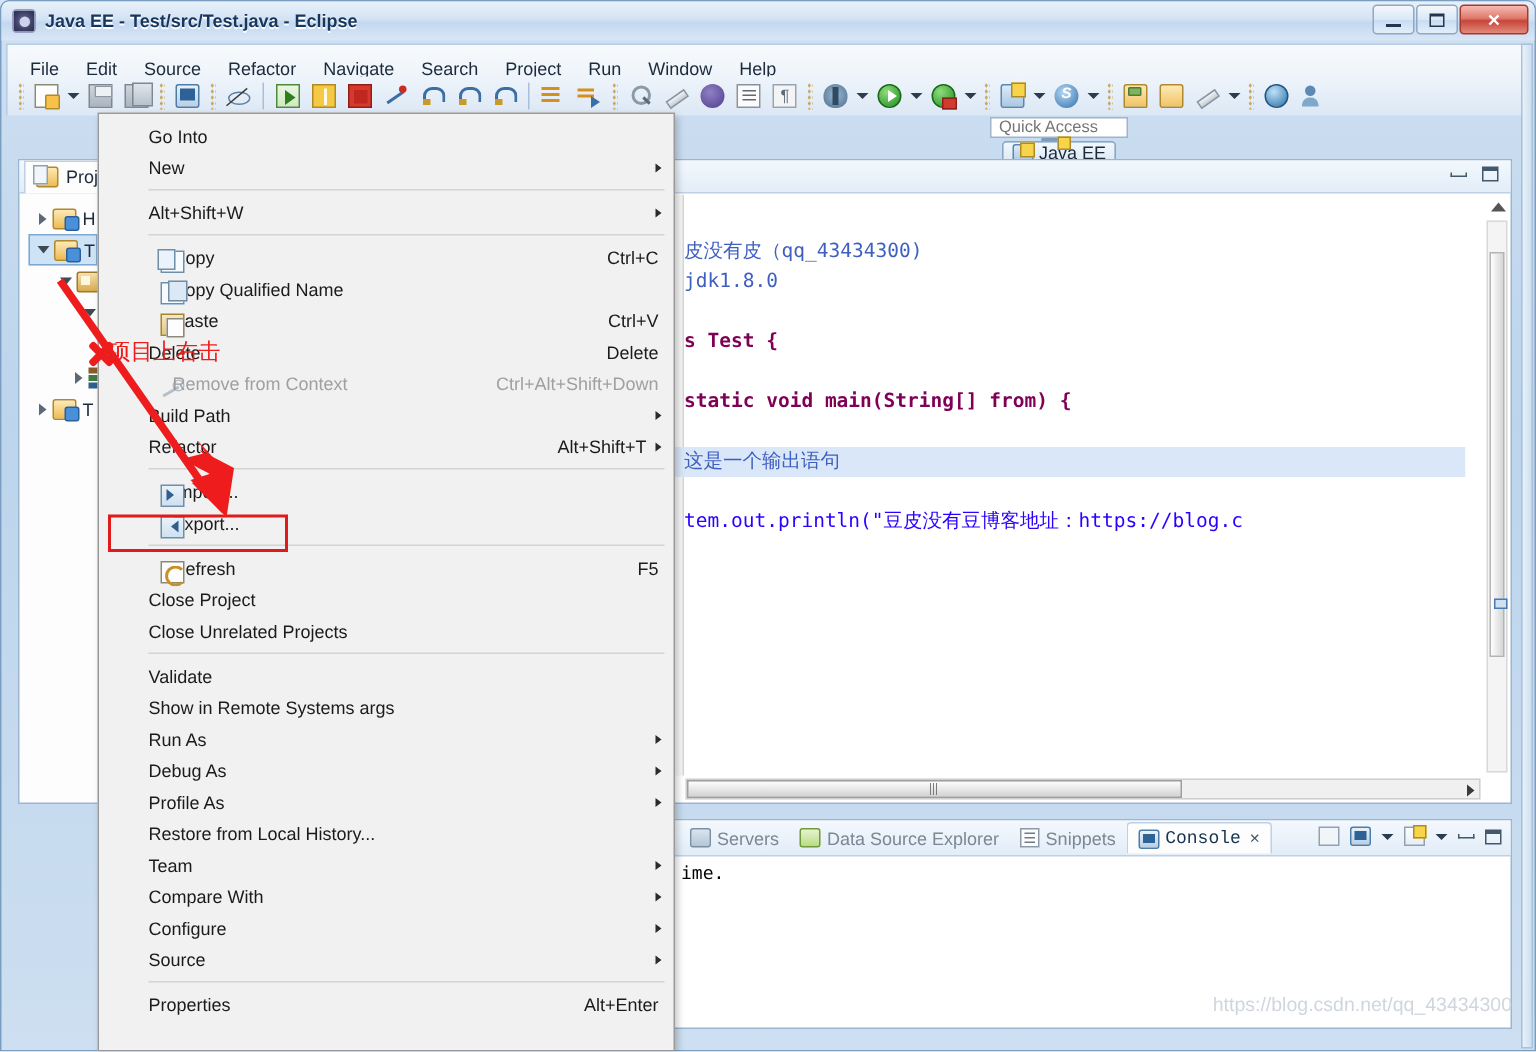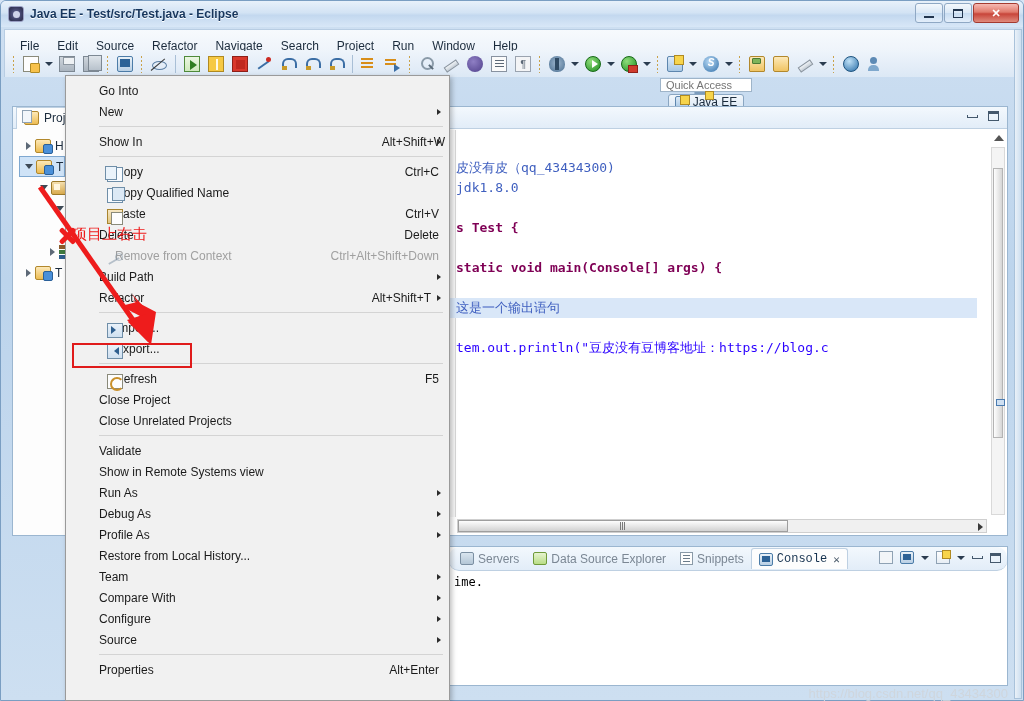--- a/index.html
+++ b/index.html
@@ -274,21 +274,21 @@
   .harrow { position:absolute; right:3px; top:3px; border-left:5px solid #3a3a3a; border-top:4px solid transparent; border-bottom:4px solid transparent; }
 
   
   .console {
     position:absolute; left: 448px; top: 546px; width: 560px; height: 140px;
     background:#fff; border:1px solid #9bb6d0;
   }
   .cons-tabrow {
     position:absolute; left:0; top:0; height:24px; width:100%;
     background:linear-gradient(#f3f8fd,#e2edf8); border-bottom:1px solid #bed0e2;
-    display:flex; align-items:center; padding-left:4px;border-radius:10px;
+    display:flex; align-items:center; padding-left:4px;
   }
   .cons-tab {
     display:flex; align-items:center; gap:4px; font-size:12px;
     color:#7b8794; padding:3px 7px; white-space:nowrap;
   }
   .cons-tab.active {
     color:#16324f; background:#fdfdfd; border:1px solid #bed0e2; border-bottom:none;
     border-radius:3px 3px 0 0; font-weight:normal;font-family:Liberation Mono, monospace;
   }
   .cons-x { font-size:11px; color:#4a5a6a; margin-left:2px; }
@@ -365,21 +365,21 @@
   }
   .anno-x::before, .anno-x::after {
     content:""; position:absolute; left:7px; top:-1px; width:5px; height:20px;
     background:#ee1c1c; border-radius:2px;
   }
   .anno-x::before { transform:rotate(45deg); }
   .anno-x::after  { transform:rotate(-45deg); }
   .arrow-svg { position:absolute; left:0; top:0; width:1024px; height:701px; z-index:65; pointer-events:none; }
 
   .watermark {
-    position:absolute; right:16px; bottom:0;
+    position:absolute; right:16px; bottom:24px;
     font-size:13px; color:#cfd6dd; z-index:80; white-space:nowrap;
   }
   .scroll-right {
     position:absolute; right:2px; top:29px; width:8px; bottom:2px;
     background:linear-gradient(to right,#eaf1f8,#cddff0); border:1px solid #a9c2da;
   }
 </style>
 </head>
 <body>
 
@@ -586,21 +586,21 @@
         <i class="mini-max"></i>
       </div>
     </div>
     <div class="lgutter"></div>
     <div class="code">
       <div class="line cmt">皮没有皮（qq_43434300)</div>
       <div class="line cmt">jdk1.8.0</div>
       <div class="line"></div>
       <div class="line kw">s Test {</div>
       <div class="line"></div>
-      <div class="line kw">static void main(Console[] args) {</div>
+      <div class="line kw">static void main(String[] from) {</div>
       <div class="line"></div>
       <div class="line cmt hl">这是一个输出语句</div>
       <div class="line"></div>
       <div class="line str">tem.out.println("豆皮没有豆博客地址：https://blog.c</div>
     </div>
     <div class="vscroll">
       <div class="vthumb"></div>
     </div>
     <div class="vmark"></div>
     <div class="vsq"></div>
@@ -653,21 +653,20 @@
       <div class="ctx-item">
         <span class="ctx-label">Go Into</span>
       </div>
       <div class="ctx-item ctx-sub">
         <span class="ctx-label">New</span>
         <span class="ctx-accel"></span>
       </div>
       <div class="ctx-sep"></div>
 
       <div class="ctx-item ctx-sub">
-        <span class="ctx-label">Show In</span>
         <span class="ctx-accel" style="padding-right:4px">Alt+Shift+W</span>
       </div>
       <div class="ctx-sep"></div>
 
       <div class="ctx-item">
         <i class="ctx-ico ic-copy"></i>
         <span class="ctx-label">Copy</span>
         <span class="ctx-accel">Ctrl+C</span>
       </div>
       <div class="ctx-item">
@@ -717,21 +716,21 @@
       </div>
       <div class="ctx-item">
         <span class="ctx-label">Close Unrelated Projects</span>
       </div>
       <div class="ctx-sep"></div>
 
       <div class="ctx-item">
         <span class="ctx-label">Validate</span>
       </div>
       <div class="ctx-item">
-        <span class="ctx-label">Show in Remote Systems view</span>
+        <span class="ctx-label">Show in Remote Systems args</span>
       </div>
       <div class="ctx-item ctx-sub">
         <span class="ctx-label">Run As</span>
       </div>
       <div class="ctx-item ctx-sub">
         <span class="ctx-label">Debug As</span>
       </div>
       <div class="ctx-item ctx-sub">
         <span class="ctx-label">Profile As</span>
       </div>

